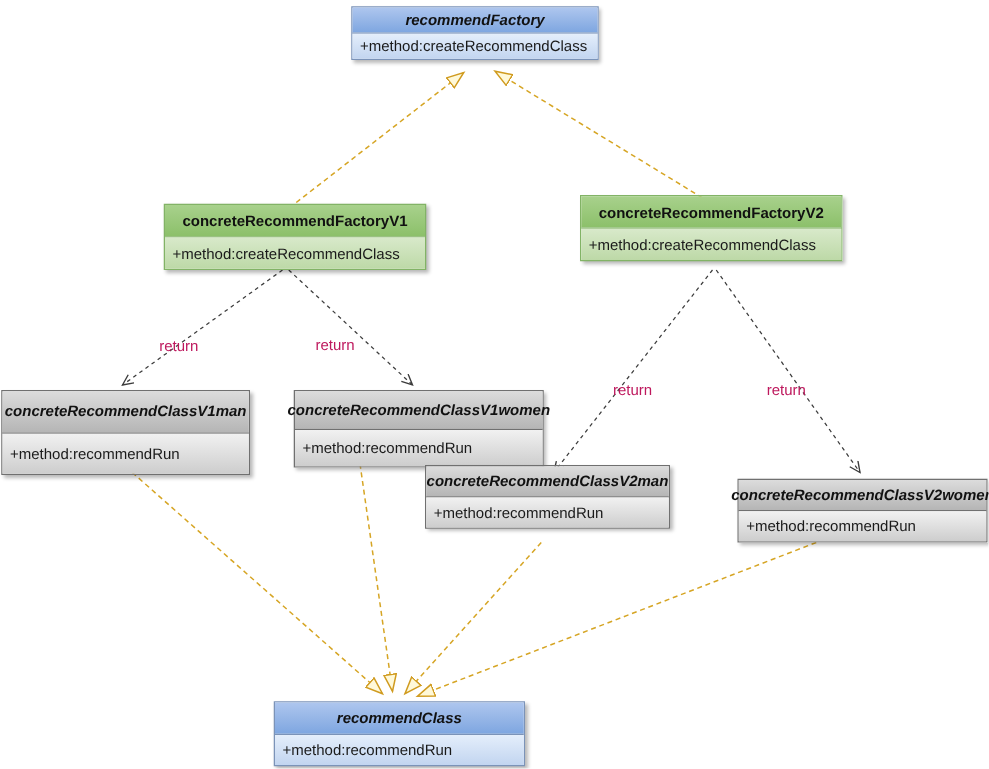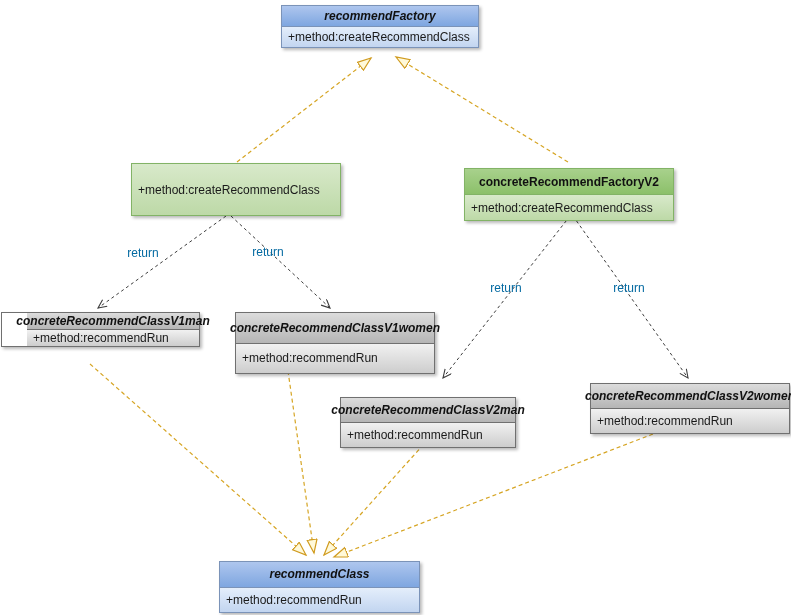--- a/index.html
+++ b/index.html
@@ -37,33 +37,34 @@
   .green .hdr{background:linear-gradient(#a8d18c,#8cc06a);border-bottom:1px solid #82b366;}
   .green .bdy{background:linear-gradient(#d8e9ca,#bdd9a7);}
   
   .gray{border:1px solid #707070;}
   .gray .hdr{background:linear-gradient(#dcdcdc,#b5b5b5);border-bottom:1px solid #707070;font-style:italic;}
   .gray .bdy{background:linear-gradient(#f1f1f1,#cdcdcd);}
 
   
   #node-recommendFactory          {left:281px;top:5px;  width:198px;height:43px;}
   #node-concreteRecommendFactoryV1{left:131px;top:163px;width:210px;height:53px;}
-  #node-concreteRecommendFactoryV2{left:464px;top:168px;width:210px;height:53px;}
-  #node-concreteRecommendClassV1man  {left:1px;  top:312px;width:199px;height:35px;padding-left:25px;}
+  #node-concreteRecommendFactoryV2{left:464px;top:156px;width:210px;height:53px;}
+  #node-concreteRecommendClassV1man  {left:1px;  top:312px;width:199px;height:68px;}
   #node-concreteRecommendClassV1women{left:235px;top:312px;width:200px;height:62px;}
-  #node-concreteRecommendClassV2man  {left:340px;top:397px;width:176px;height:51px;}
+  #node-concreteRecommendClassV2man  {left:340px;top:372px;width:196px;height:51px;}
   #node-concreteRecommendClassV2women{left:590px;top:383px;width:200px;height:51px;}
   #node-recommendClass            {left:219px;top:561px;width:201px;height:52px;justify-content:flex-end;}
 
   .edge-label{
     position:absolute;
-    font-size:12px;color:#0369a1;
+    font-size:12px;color:#be185d;
     transform:translate(-50%,-50%);
     background:transparent;
     white-space:nowrap;
+    margin-top:24px;
   }
   #edge-label-0{left:143px;top:253px;}
   #edge-label-1{left:268px;top:252px;}
   #edge-label-2{left:506px;top:288px;}
   #edge-label-3{left:629px;top:288px;}
 </style>
 </head>
 <body>
 
 <div id="canvas">
@@ -99,20 +100,21 @@
   <span class="edge-label" id="edge-label-1">return</span>
   <span class="edge-label" id="edge-label-2">return</span>
   <span class="edge-label" id="edge-label-3">return</span>
 
   <div class="class-box blue" id="node-recommendFactory">
     <div class="hdr">recommendFactory</div>
     <div class="bdy">+method:createRecommendClass</div>
   </div>
 
   <div class="class-box green" id="node-concreteRecommendFactoryV1">
+    <div class="hdr">concreteRecommendFactoryV1</div>
     <div class="bdy">+method:createRecommendClass</div>
   </div>
 
   <div class="class-box green" id="node-concreteRecommendFactoryV2">
     <div class="hdr">concreteRecommendFactoryV2</div>
     <div class="bdy">+method:createRecommendClass</div>
   </div>
 
   <div class="class-box gray" id="node-concreteRecommendClassV1man">
     <div class="hdr">concreteRecommendClassV1man</div>

